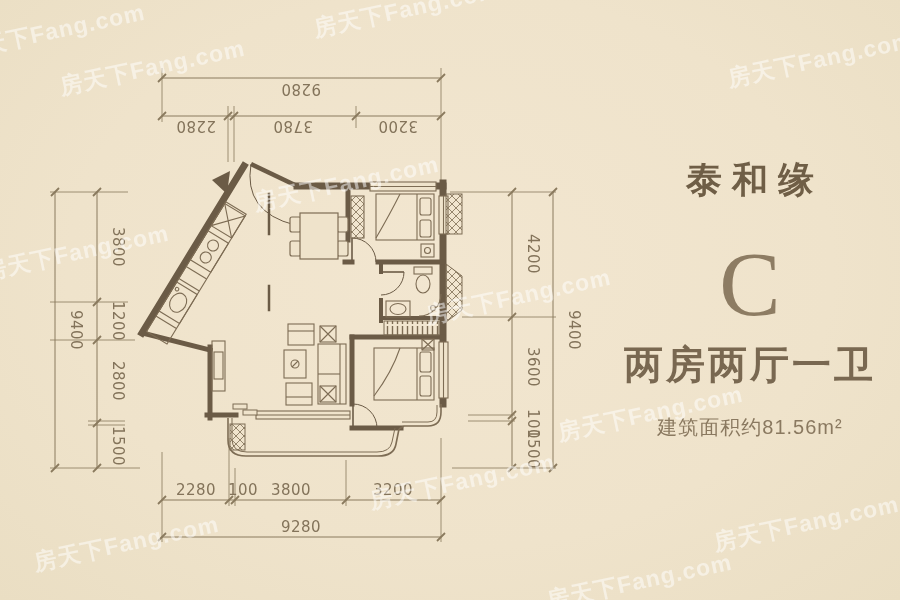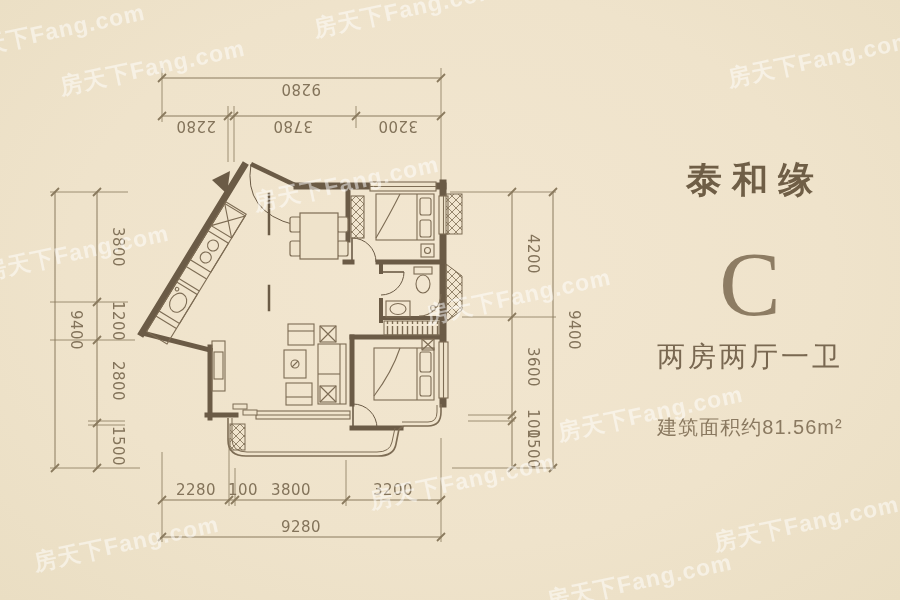--- a/index.html
+++ b/index.html
@@ -7,21 +7,21 @@
     background:radial-gradient(ellipse at 50% 45%, #f2e6d0 0%, #efe3cb 60%, #eadec3 100%);
     font-family:"Liberation Sans","DejaVu Sans",sans-serif;}
   svg text{font-family:"DejaVu Sans","Liberation Sans",sans-serif;}
   .dimtxt{font-size:15px;fill:#83735a;letter-spacing:.5px;}
   .panel{position:absolute;left:610px;top:0;width:280px;height:420px;text-align:center;color:#6f5e46;}
   .proj{position:absolute;left:0;right:0;top:156px;font-family:"Liberation Serif","DejaVu Serif",serif;
     font-size:36px;font-weight:600;letter-spacing:10px;color:#6f5e46;text-indent:10px;}
   .unit{position:absolute;left:0;right:0;top:238px;font-family:"Liberation Serif","DejaVu Serif",serif;
     font-size:92px;font-weight:400;color:#8d7c63;line-height:1;}
   .rooms{position:absolute;left:0;right:0;top:338px;font-family:"Liberation Serif","DejaVu Serif",serif;
-    font-size:28px;font-weight:400;letter-spacing:3px;color:#796851;}
+    font-size:39px;font-weight:700;letter-spacing:3px;color:#796851;}
   .area{position:absolute;left:0;right:0;top:414px;font-size:20px;color:#8a7960;letter-spacing:1px;}
   .wm{position:absolute;color:rgba(255,255,255,0.5);font-weight:bold;font-size:23px;
     transform:rotate(-12deg);white-space:nowrap;pointer-events:none;letter-spacing:1px;}
 </style>
 </head>
 <body>
 
 <div class="stage">
 
   <svg width="900" height="600" viewBox="0 0 900 600">

